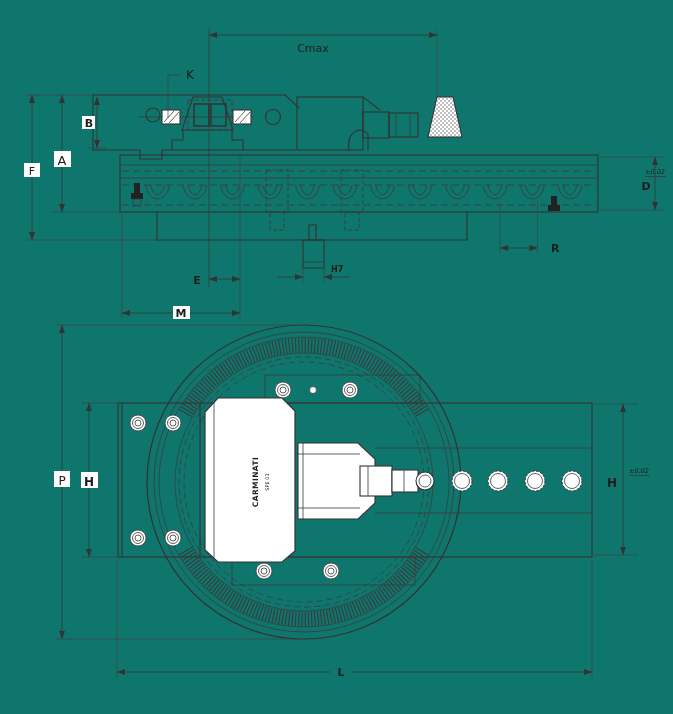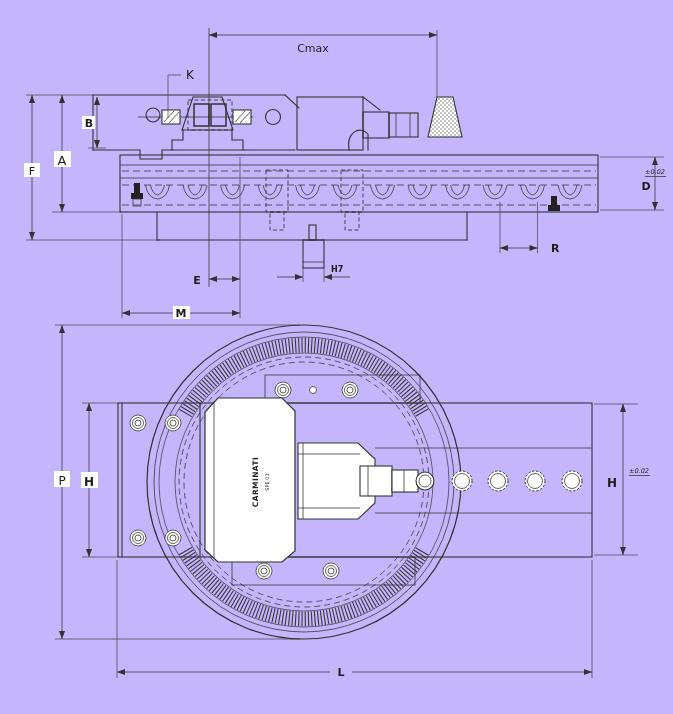--- a/index.html
+++ b/index.html
@@ -1,17 +1,17 @@
 <!DOCTYPE html>
 <html><head>
 <meta charset="utf-8">
 <style>
   html,body{margin:0;padding:0;background:#fff;}
   .stage{
-    width:673px;height:714px;background:#c4b5fd;position:relative;overflow:hidden;
+    width:673px;height:714px;background:#0f766e;position:relative;overflow:hidden;
     font-family:"DejaVu Sans", sans-serif;
   }
   svg{position:absolute;left:0;top:0;}
   .ln{stroke:#333;fill:none;stroke-width:1.1;stroke-linecap:square;}
   .thin{stroke:#3a3a3a;fill:none;stroke-width:0.8;}
   .dim{stroke:#333;fill:none;stroke-width:0.75;}
   .ext{stroke:#444;fill:none;stroke-width:0.7;}
   .dash{stroke:#3a3a3a;fill:none;stroke-width:0.8;stroke-dasharray:7 4;}
   .dash2{stroke:#3a3a3a;fill:none;stroke-width:0.9;stroke-dasharray:4 2.5;}
   .cdash{stroke:#3a3a3a;fill:none;stroke-width:0.8;stroke-dasharray:6 4;}

